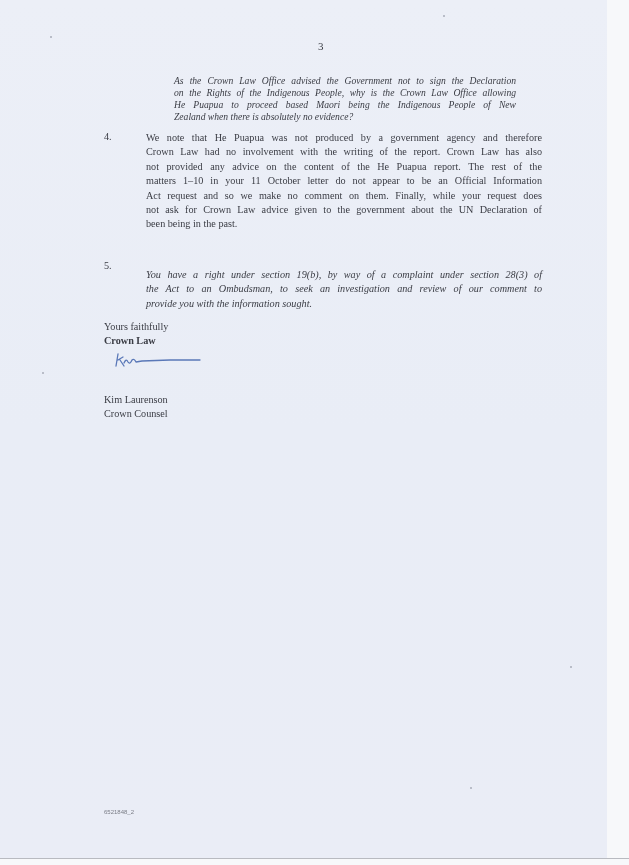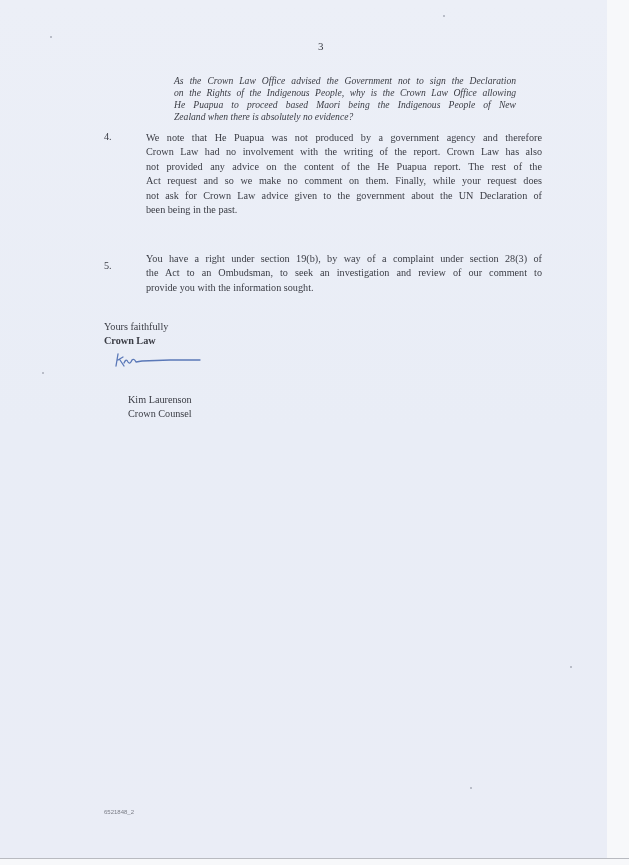--- a/index.html
+++ b/index.html
@@ -70,22 +70,23 @@
     }
     .num-4 { left: 104px; top: 131px; }
     .num-5 { left: 104px; top: 260px; }
     .para-4 {
       left: 146px;
       top: 131px;
       width: 396px;
     }
     .para-5 {
       left: 146px;
-      top: 252px;
+      top: 268px;
       width: 396px;
+      font-style: italic;
     }
     .para-4 span, .para-5 span, .para-quote span {
       display: block;
       text-align: justify;
       text-align-last: justify;
     }
     .para-4 span:last-child, .para-5 span:last-child, .para-quote span:last-child {
       text-align-last: left;
     }
     .closing {
@@ -104,21 +105,20 @@
       top: 348px;
       width: 100px;
       height: 22px;
     }
     .signer {
       position: absolute;
       left: 104px;
       top: 393px;
       font-size: 10.2px;
       line-height: 14px;
-      margin-left: 24px;
     }
     .doc-ref {
       position: absolute;
       left: 104px;
       top: 809px;
       font-size: 6px;
       color: #7a7d86;
       font-family: "Liberation Sans", sans-serif;
     }
     .speck {
@@ -149,20 +149,21 @@
   <span>on the Rights of the Indigenous People, why is the Crown Law Office allowing</span>
   <span>He Puapua to proceed based Maori being the Indigenous People of New</span>
   <span>Zealand when there is absolutely no evidence?</span>
 </div>
 
 <div class="num num-4">4.</div>
 <div class="para para-4">
   <span>We note that He Puapua was not produced by a government agency and therefore</span>
   <span>Crown Law had no involvement with the writing of the report. Crown Law has also</span>
   <span>not provided any advice on the content of the He Puapua report. The rest of the</span>
+  <span>matters 1–10 in your 11 October letter do not appear to be an Official Information</span>
   <span>Act request and so we make no comment on them. Finally, while your request does</span>
   <span>not ask for Crown Law advice given to the government about the UN Declaration of</span>
   <span>been being in the past.</span>
 </div>
 
 <div class="num num-5">5.</div>
 <div class="para para-5">
   <span>You have a right under section 19(b), by way of a complaint under section 28(3) of</span>
   <span>the Act to an Ombudsman, to seek an investigation and review of our comment to</span>
   <span>provide you with the information sought.</span>

